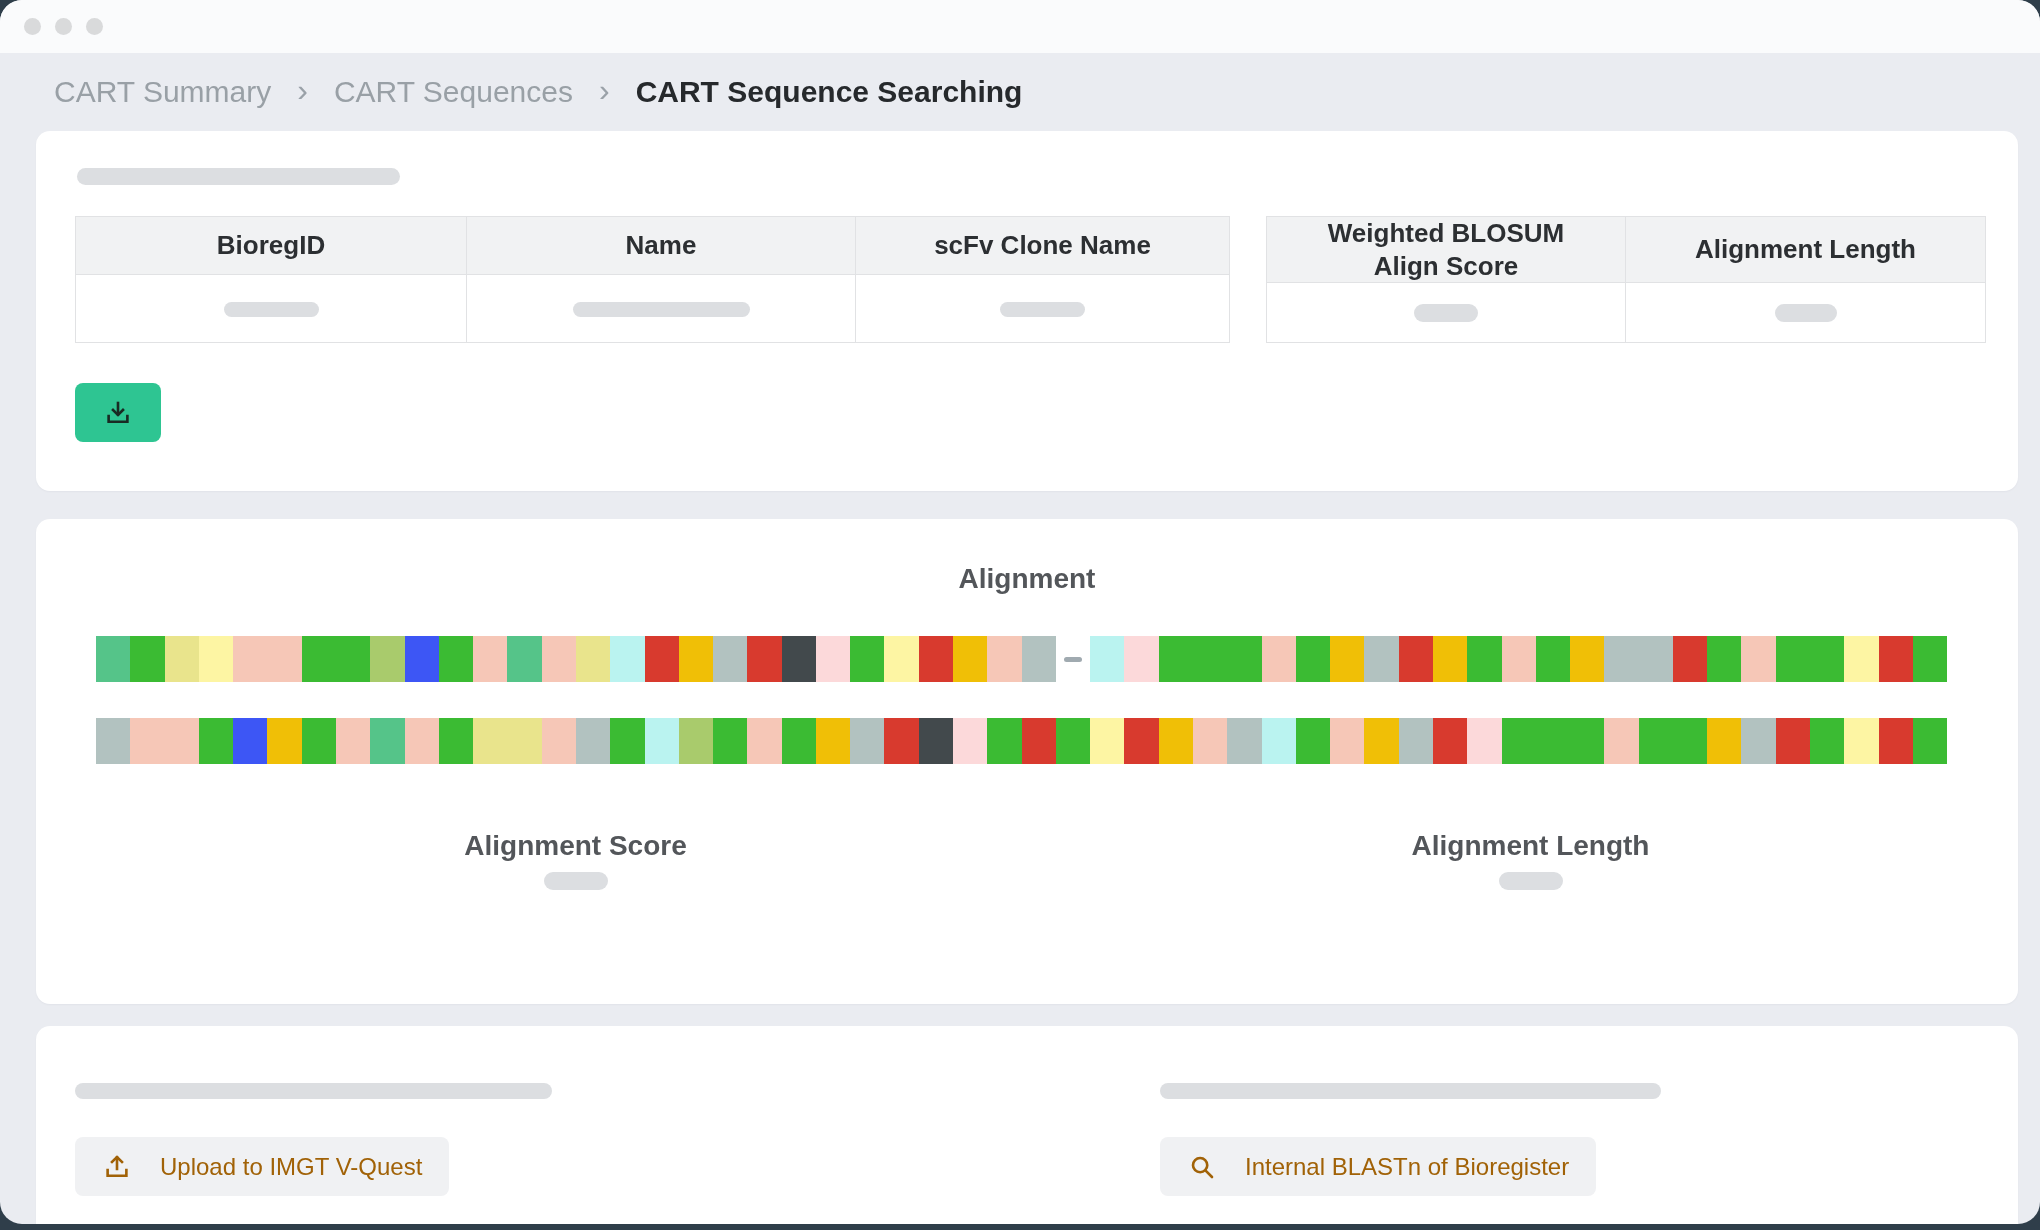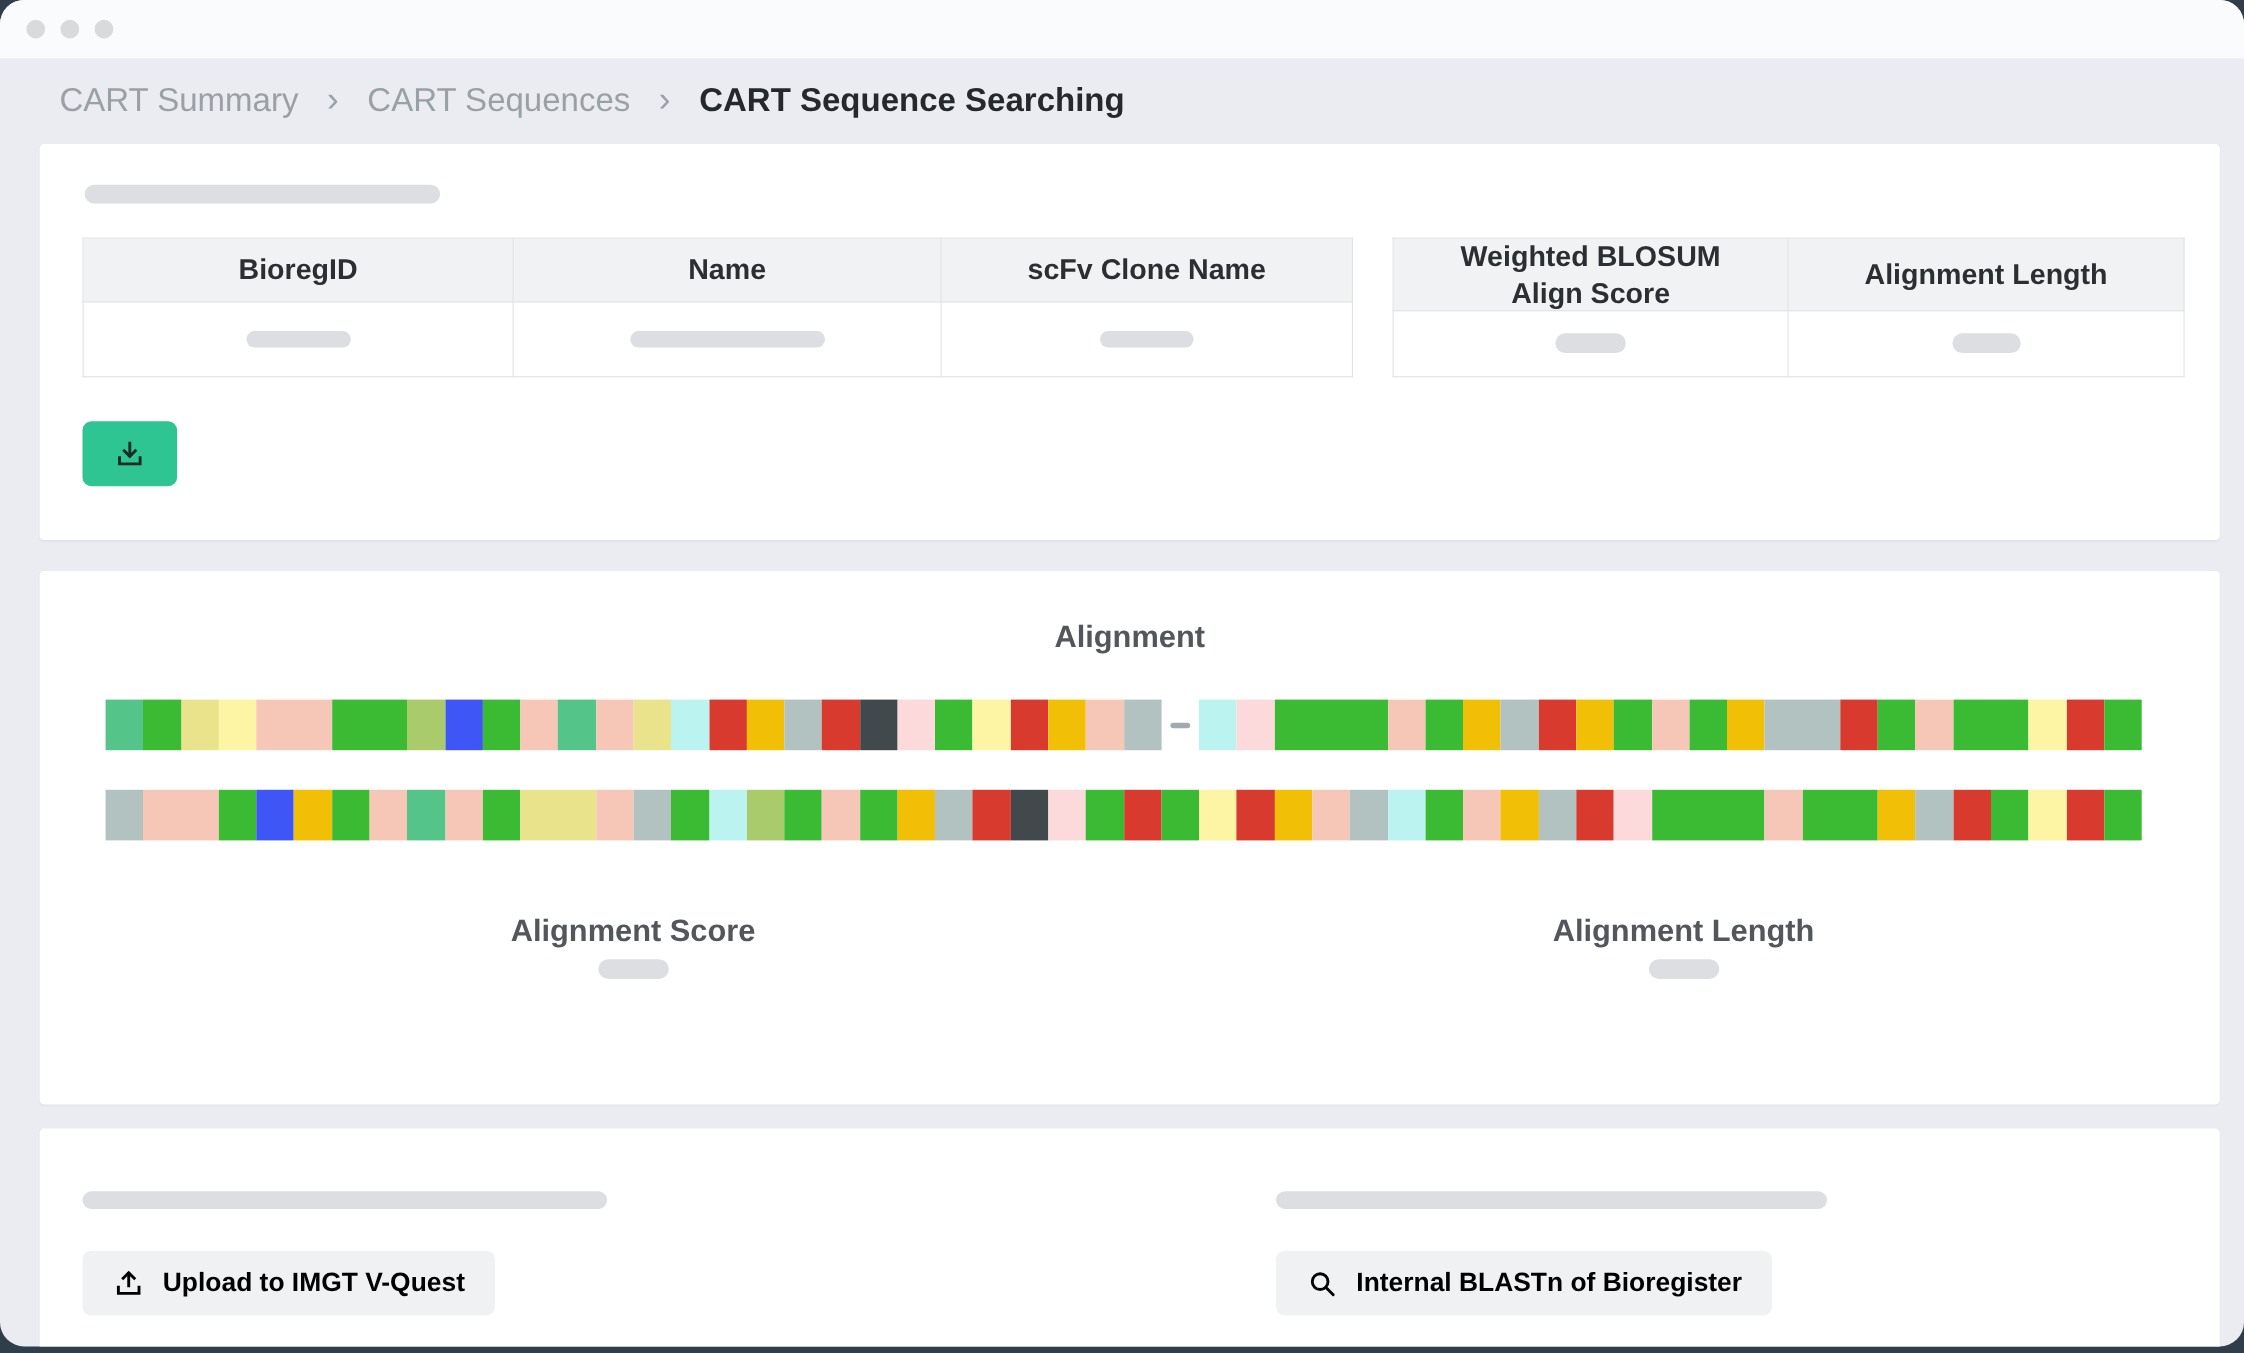--- a/index.html
+++ b/index.html
@@ -29,21 +29,21 @@
   .breadcrumb {
     height:78px; display:flex; align-items:center;
     padding:0 54px; gap:26px;
     font-size:30px; color:#99a0a6;
   }
   .crumb { white-space:nowrap; }
   .crumb.current { color:#26292c; font-weight:600; }
   .sep { font-size:32px; color:#9aa1a8; line-height:1; transform:translateY(-2px); }
 
   .content { padding:0 22px 0 36px; }
-  .card { background:#ffffff; border-radius:4px; box-shadow:0 1px 2px rgba(20,30,40,0.04); }
+  .card { background:#ffffff; border-radius:14px; box-shadow:0 1px 2px rgba(20,30,40,0.04); }
 
   
   .skel { background:var(--skeleton,#dcdee1); border-radius:9px; }
   .skel.pill { display:inline-block; vertical-align:middle; }
 
   
   .card-results { height:360px; padding-top:37px; }
   .skel-title { width:323px; height:17px; margin-left:41px; }
   .tables { display:flex; gap:36px; margin:31px 0 0 39px; }
   table.tbl { border-collapse:collapse; table-layout:fixed; }
@@ -60,21 +60,21 @@
 
   .btn-row { display:flex; gap:24px; margin:40px 0 0 39px; }
   .btn {
     height:59px; border:none; border-radius:8px;
     display:inline-flex; align-items:center;
     font-family:inherit; font-size:24px; cursor:pointer; white-space:nowrap;
   }
   .btn .icon { display:inline-flex; }
   .btn .icon svg { width:30px; height:30px; display:block; }
   .btn-green { background:var(--accent,#2ec592); color:#192b23; font-weight:600; padding:0 28px; gap:20px; }
-  .btn-gray  { background:#f0f1f3; color:#000000; font-weight:700; padding:0 27px; gap:16px; }
+  .btn-gray  { background:#f0f1f3; color:#a16207; font-weight:400; padding:0 27px; gap:28px; }
 
   
   .card-alignment { margin-top:28px; height:485px; }
   .card-alignment h2 {
     margin:0; padding-top:42px; text-align:center;
     font-size:28px; line-height:36px; font-weight:600; color:#53565a;
   }
   .track { display:flex; height:46px; margin:0 71px 0 60px; }
   .track.first { margin-top:39px; }
   .track.second { margin-top:36px; }

